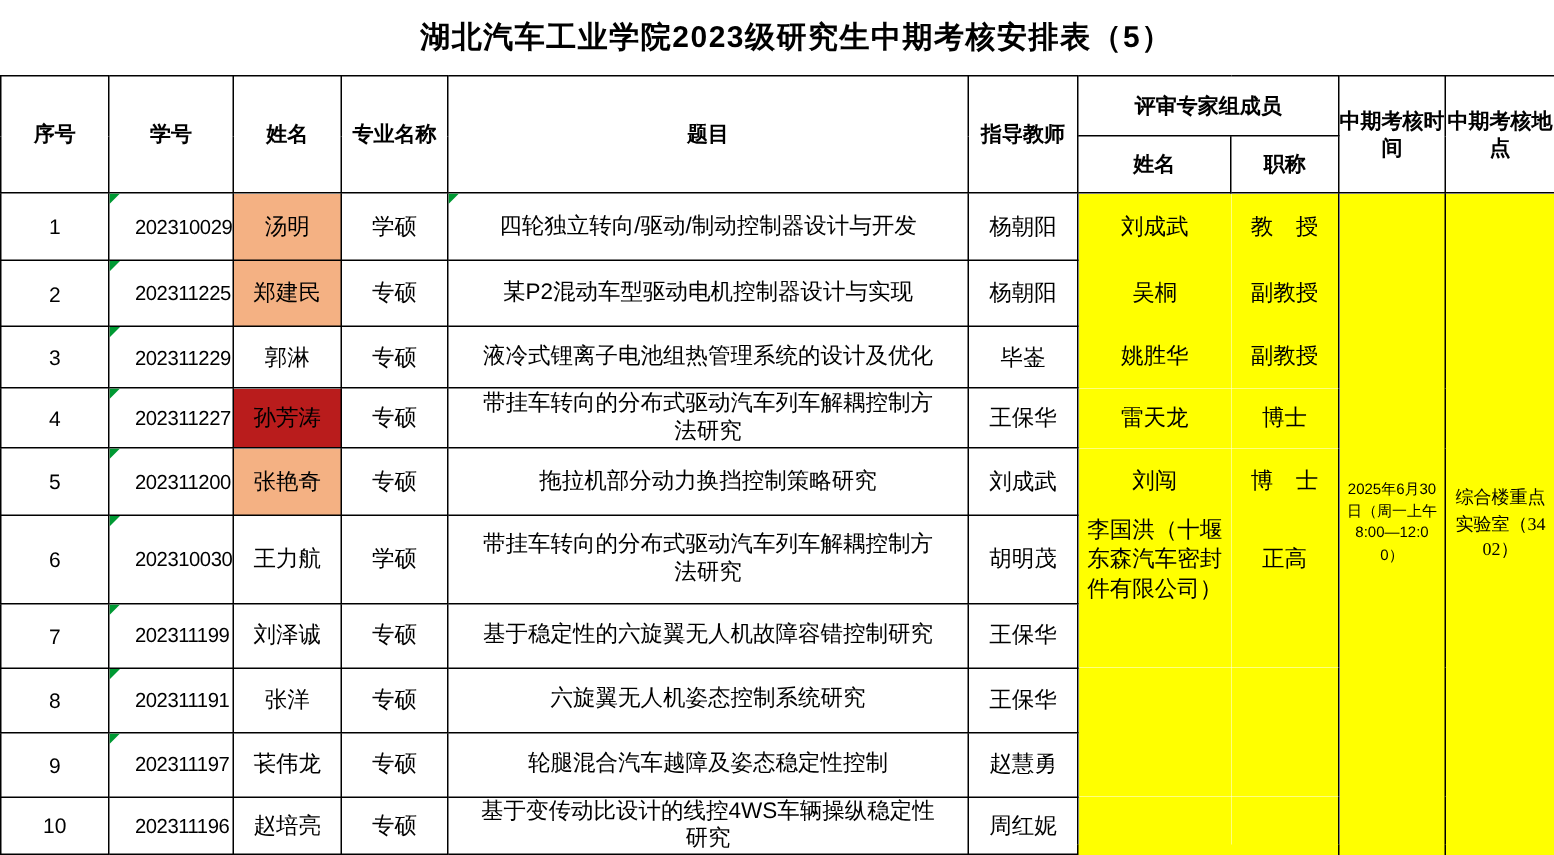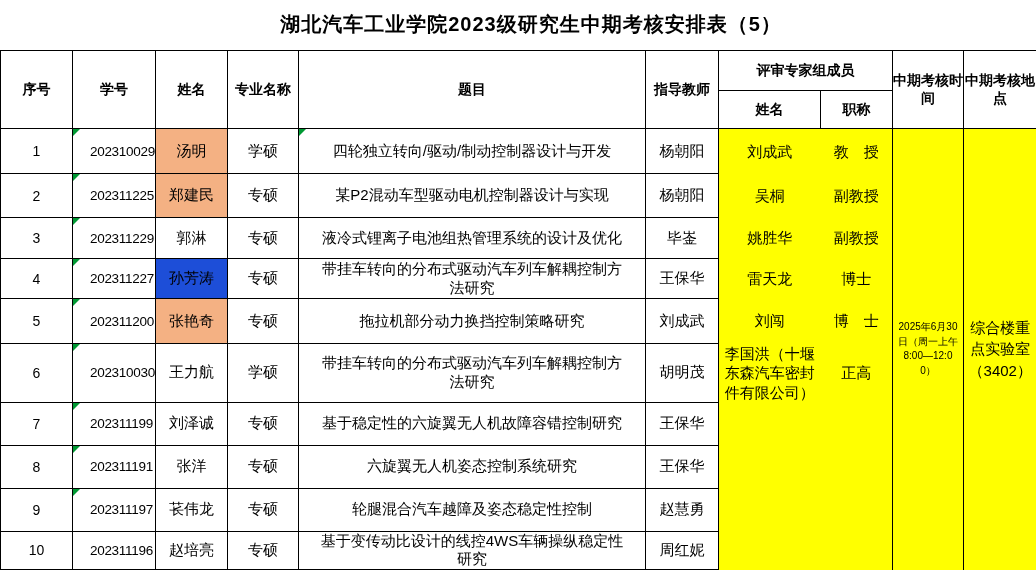--- a/index.html
+++ b/index.html
@@ -23,23 +23,23 @@
   td{vertical-align:middle;overflow:hidden;padding:0;}
   td.c{border:1px solid #000;text-align:center;font-size:15px;}
   td.seq{font-size:14px;}
   td.id{text-align:left;font-size:13.5px;padding-left:17px;position:relative;letter-spacing:-0.3px;}
   td.topic{padding:0 20px;position:relative;line-height:1.25;}
   td.adv{font-size:15px;margin-top:24px;}
   td.y{background:#FFFF00;border:none;text-align:center;font-size:15px;line-height:1.3;}
   td.expname{padding:0 4px;}
   td.exptitle{border-right:1px solid #000;}
   td.time{border-left:1px solid #000;border-right:1px solid #000;word-break:break-all;padding:0 3px;font-size:10px;line-height:1.45;}
-  td.loc{border-left:1px solid #000;word-break:break-all;padding:0 4px;font-size:15px;line-height:1.45;}
+  td.loc{border-left:1px solid #000;word-break:break-all;padding:0 4px;font-size:12px;line-height:1.45;font-family:Liberation Serif, serif;}
   .bg-orange{background:#F4B183;font-family:Liberation Mono, monospace;}
-  .bg-yellow{background:#1d4ed8;}
+  .bg-yellow{background:#b91c1c;}
   .flag{
     position:absolute;top:0;left:0;width:0;height:0;
     border-top:7px solid #009933;border-right:7px solid transparent;
   }
   #cutoff-strip{
     position:absolute;left:718px;top:563px;width:318px;height:7px;
     background:#FFFF00;border-left:1px solid #000;
   }
   #cutoff-strip .vline{position:absolute;top:0;width:1px;height:7px;background:#000;}
 </style>

